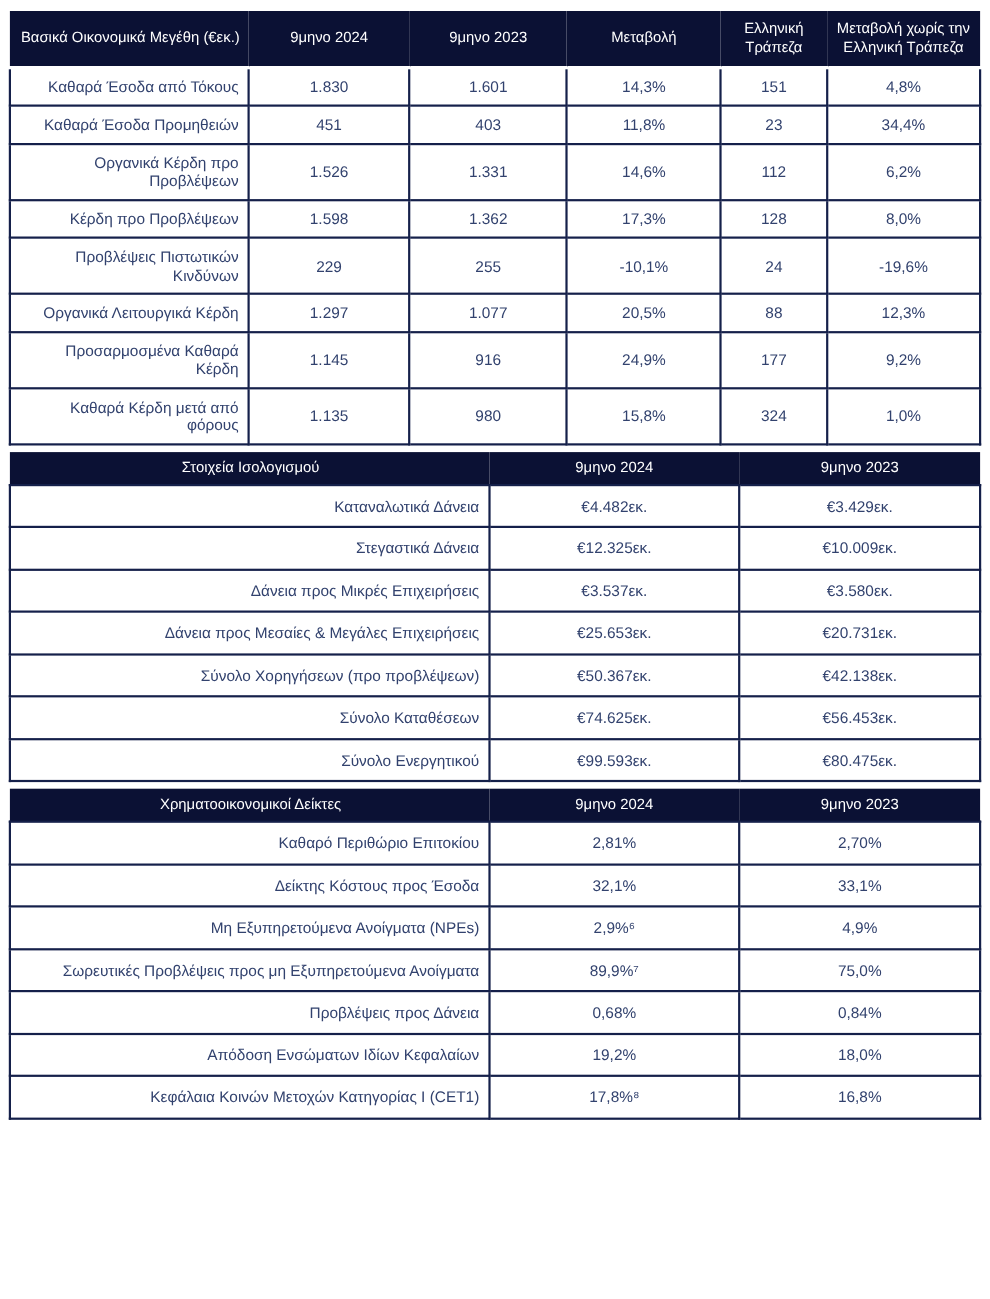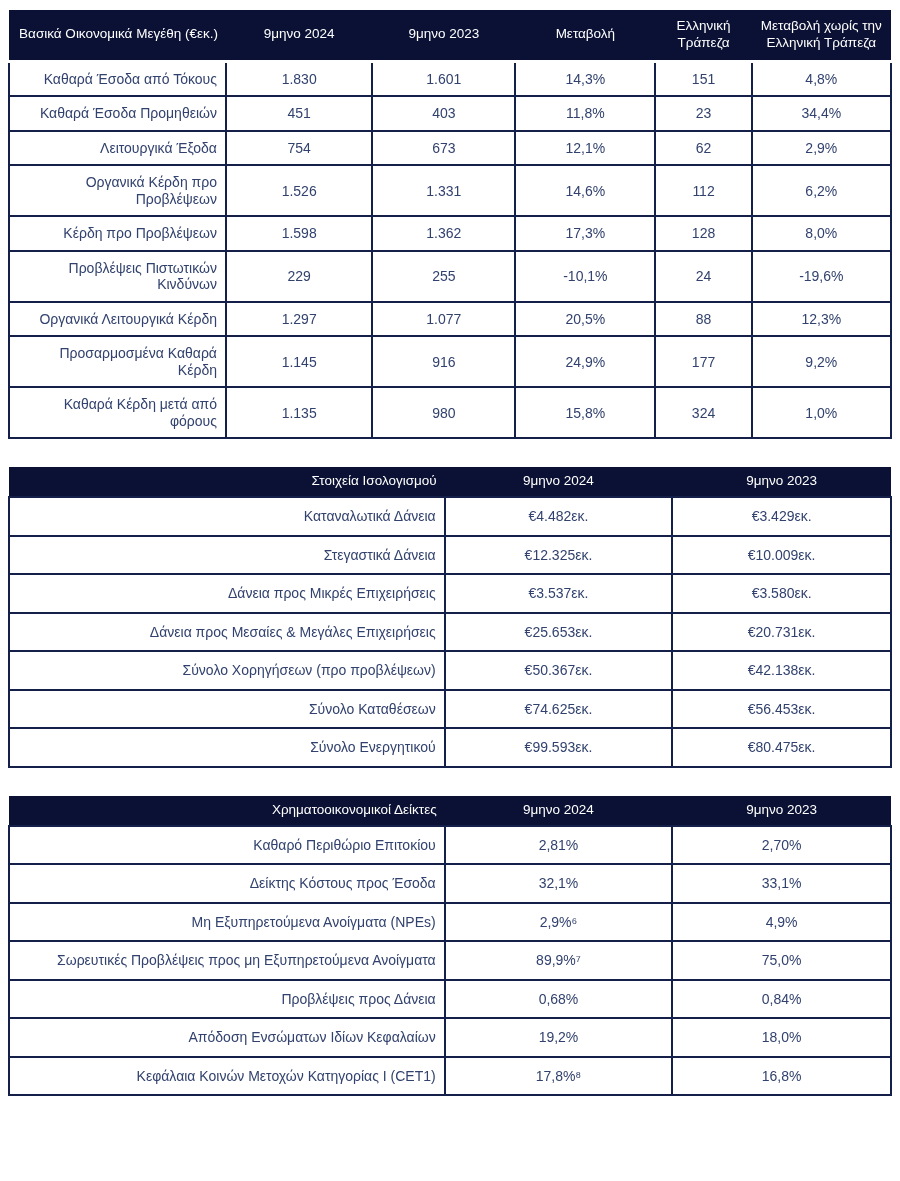--- a/index.html
+++ b/index.html
@@ -15,37 +15,37 @@
     padding: 10px 8px 0 8px;
     background: #ffffff;
     overflow: hidden;
   }
   table.fin-table {
     width: 100%;
     border-collapse: collapse;
     table-layout: fixed;
     color: #32426e;
   }
-  table.fin-table + table.fin-table { margin-top: 28px; }
+  table.fin-table + table.fin-table { margin-top: 6px; }
 
   
   table.fin-table thead th {
     background: #0b1134;
     color: #ffffff;
     font-weight: normal;
     font-size: 13.5px;
     line-height: 1.25;
     padding: 8px 8px;
     border: none;
     border-bottom: 3px solid #ffffff;
     vertical-align: middle;
     text-align: center;
   }
   table.fin-table thead th.title-cell {
-    text-align: right;
+    text-align: center;
     padding-left: 10px;
   }
   table.t2 thead th, table.t3 thead th {
     border-bottom: 1px solid #ffffff;
     padding: 6px 8px;
   }
 
   
   table.fin-table td {
     border: 2px solid #15204a;
@@ -93,28 +93,20 @@
         </tr>
         <tr>
           <td class="label-cell">Καθαρά Έσοδα Προμηθειών</td>
           <td class="value-cell">451</td>
           <td class="value-cell">403</td>
           <td class="value-cell">11,8%</td>
           <td class="value-cell">23</td>
           <td class="value-cell">34,4%</td>
         </tr>
         <tr>
-          <td class="label-cell">Λειτουργικά Έξοδα</td>
-          <td class="value-cell">754</td>
-          <td class="value-cell">673</td>
-          <td class="value-cell">12,1%</td>
-          <td class="value-cell">62</td>
-          <td class="value-cell">2,9%</td>
-        </tr>
-        <tr>
           <td class="label-cell">Οργανικά Κέρδη προ Προβλέψεων</td>
           <td class="value-cell">1.526</td>
           <td class="value-cell">1.331</td>
           <td class="value-cell">14,6%</td>
           <td class="value-cell">112</td>
           <td class="value-cell">6,2%</td>
         </tr>
         <tr>
           <td class="label-cell">Κέρδη προ Προβλέψεων</td>
           <td class="value-cell">1.598</td>

